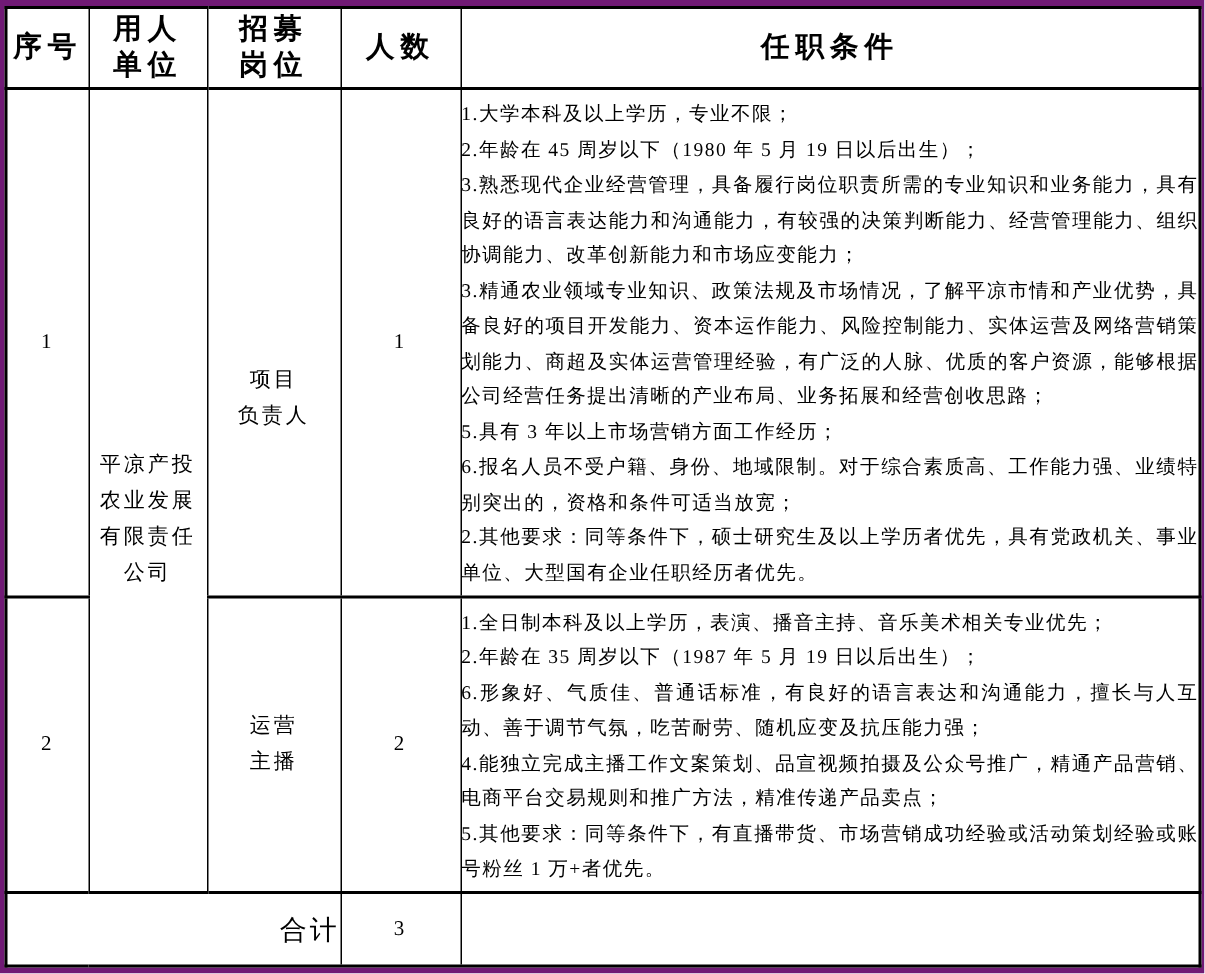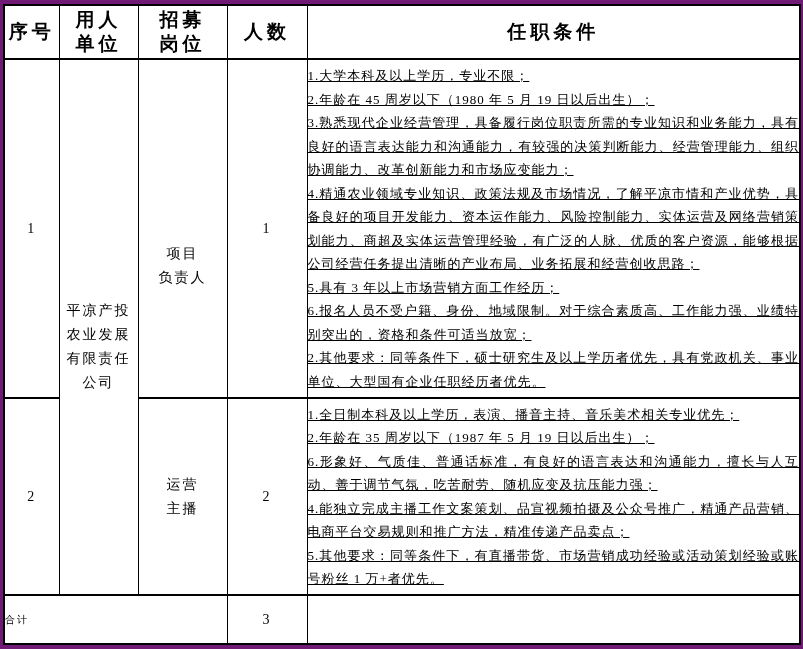--- a/index.html
+++ b/index.html
@@ -69,32 +69,31 @@
   .position-block-1 {
     margin-top: 74px;   
     white-space: pre-line;
   }
   .position-block-2 { white-space: pre-line; }
 
   td.req-cell {
     vertical-align: top;
     padding: 4px 6px 0 7px;
     text-align: justify;
-    text-decoration: underline;
   }
   td.req-cell p {
     margin: 0;
     font-size: 13px;
     letter-spacing: 1px;
     line-height: 23.5px;
     text-align: justify;
   }
   td.total-label {
-    text-align: left;
-    font-size: 10px;
+    text-align: right;
+    font-size: 18px;
     letter-spacing: 2px;
   }
 </style>
 </head>
 <body>
 
 <div class="page">
   <table class="recruit">
     <colgroup>
       <col style="width:55px">
@@ -125,21 +124,21 @@
         </td>
         <td class="center-cell">
           <div class="position-block-1">项目
 负责人</div>
         </td>
         <td class="center-cell">1</td>
         <td class="req-cell">
           <p>1.大学本科及以上学历，专业不限；</p>
           <p>2.年龄在 45 周岁以下（1980 年 5 月 19 日以后出生）；</p>
           <p>3.熟悉现代企业经营管理，具备履行岗位职责所需的专业知识和业务能力，具有良好的语言表达能力和沟通能力，有较强的决策判断能力、经营管理能力、组织协调能力、改革创新能力和市场应变能力；</p>
-          <p>4.精通农业领域专业知识、政策法规及市场情况，了解平凉市情和产业优势，具备良好的项目开发能力、资本运作能力、风险控制能力、实体运营及网络营销策划能力、商超及实体运营管理经验，有广泛的人脉、优质的客户资源，能够根据公司经营任务提出清晰的产业布局、业务拓展和经营创收思路；</p>
+          <p>3.精通农业领域专业知识、政策法规及市场情况，了解平凉市情和产业优势，具备良好的项目开发能力、资本运作能力、风险控制能力、实体运营及网络营销策划能力、商超及实体运营管理经验，有广泛的人脉、优质的客户资源，能够根据公司经营任务提出清晰的产业布局、业务拓展和经营创收思路；</p>
           <p>5.具有 3 年以上市场营销方面工作经历；</p>
           <p>6.报名人员不受户籍、身份、地域限制。对于综合素质高、工作能力强、业绩特别突出的，资格和条件可适当放宽；</p>
           <p>2.其他要求：同等条件下，硕士研究生及以上学历者优先，具有党政机关、事业单位、大型国有企业任职经历者优先。</p>
         </td>
       </tr>
       <tr class="job-row-2">
         <td class="center-cell">2</td>
         <td class="center-cell">
           <div class="position-block-2">运营
 主播</div>

